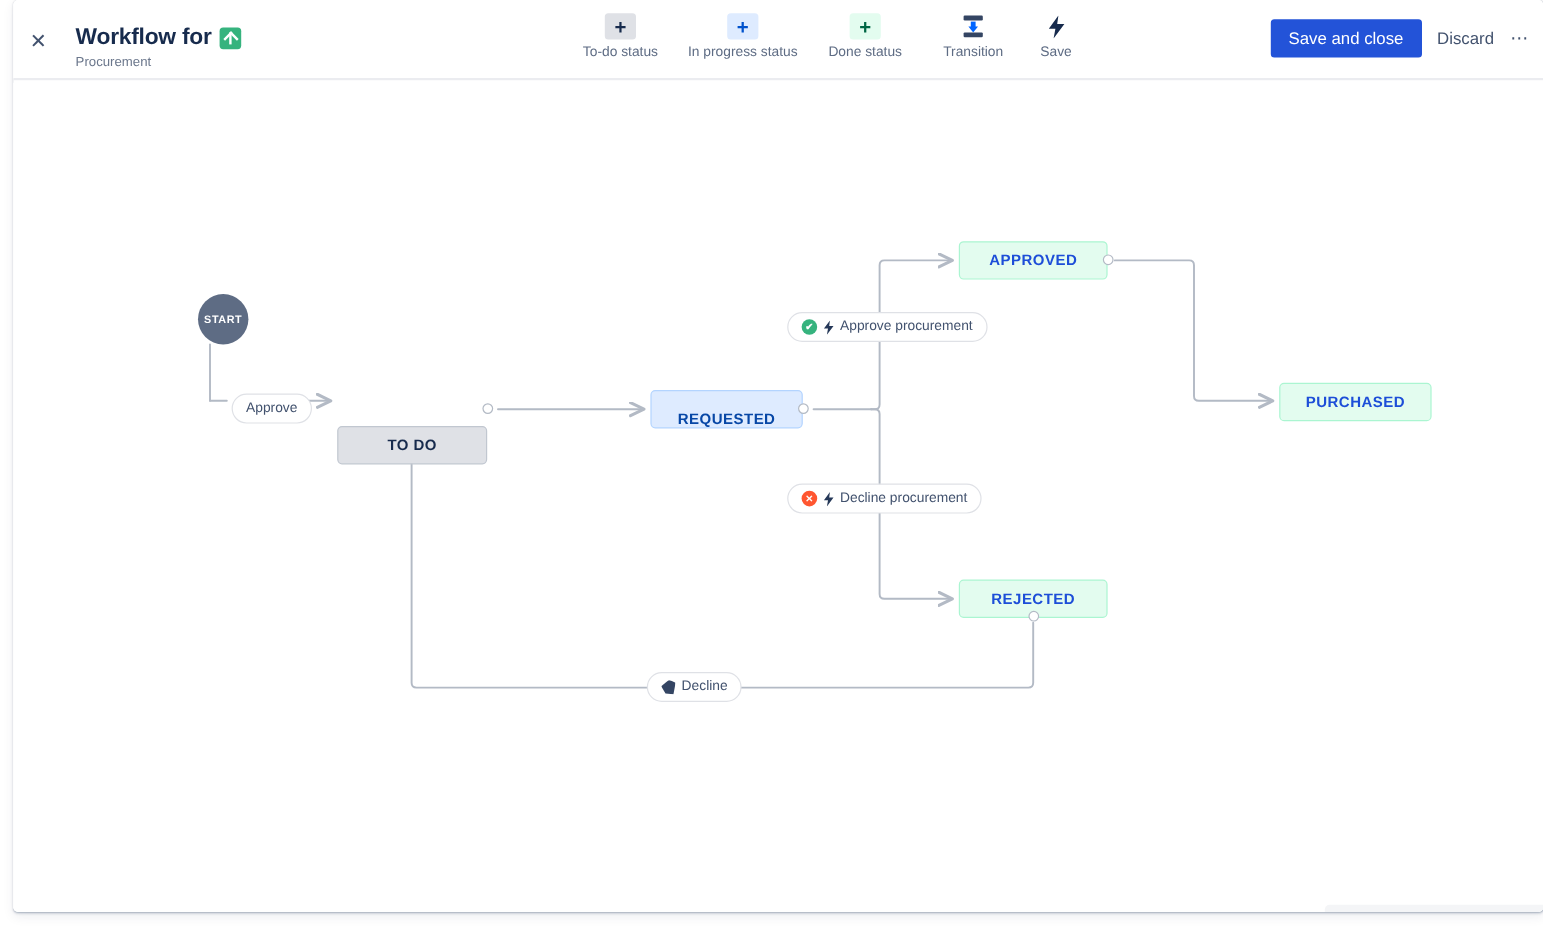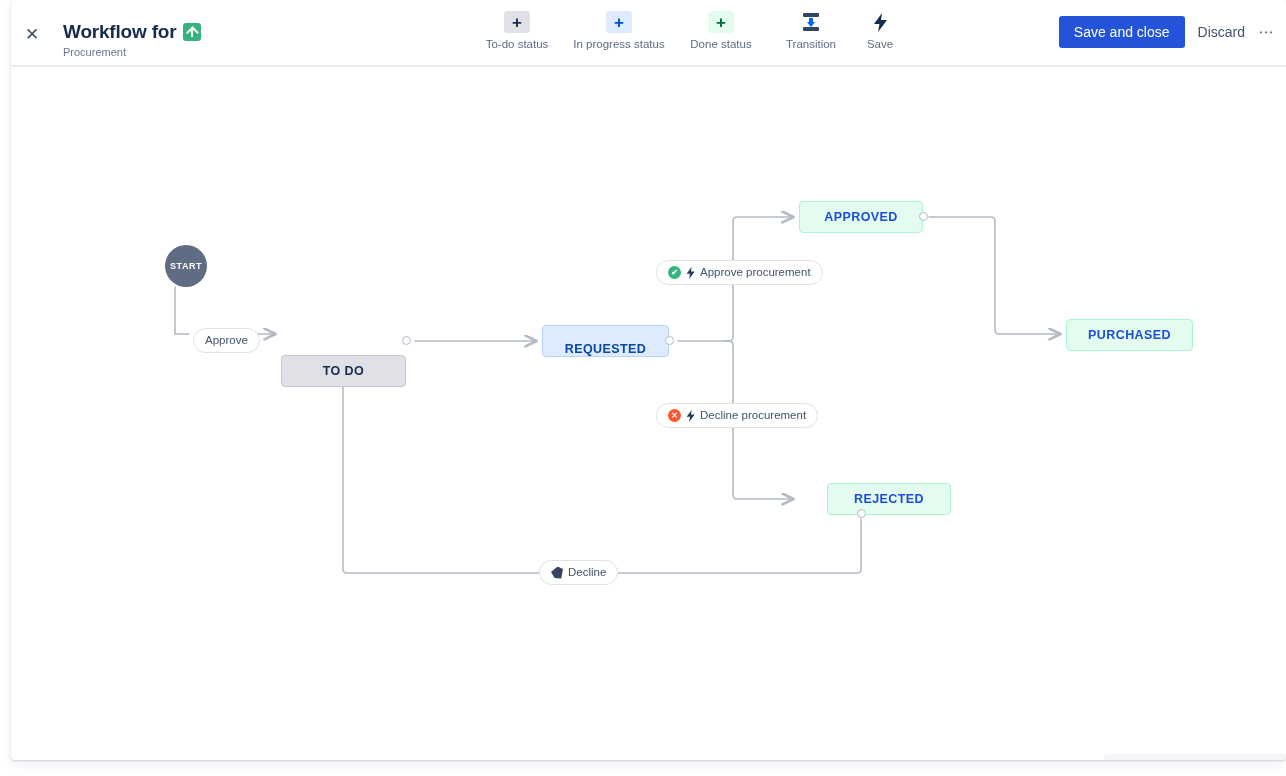--- a/index.html
+++ b/index.html
@@ -379,21 +379,21 @@
       <div class="node progress" style="left:531px; top:256px; width:127px; height:32px;">
         <span>REQUESTED</span>
       </div>
       <div class="port" style="left:654px; top:267px;"></div>
 
       <div class="node done" style="left:788px; top:132px; width:124px; height:32px;">
         <span>APPROVED</span>
       </div>
       <div class="port" style="left:908px; top:143px;"></div>
 
-      <div class="node done" style="left:788px; top:414px; width:124px; height:32px;margin-left:28px;">
+      <div class="node done" style="left:788px; top:414px; width:124px; height:32px;">
         <span>REJECTED</span>
       </div>
       <div class="port" style="left:846px; top:440px;"></div>
 
       <div class="node done" style="left:1055px; top:250px; width:127px; height:32px;">
         <span>PURCHASED</span>
       </div>
 
       <div class="tlabel" style="left:182px; top:259px;">
         <span class="txt">Approve</span>

